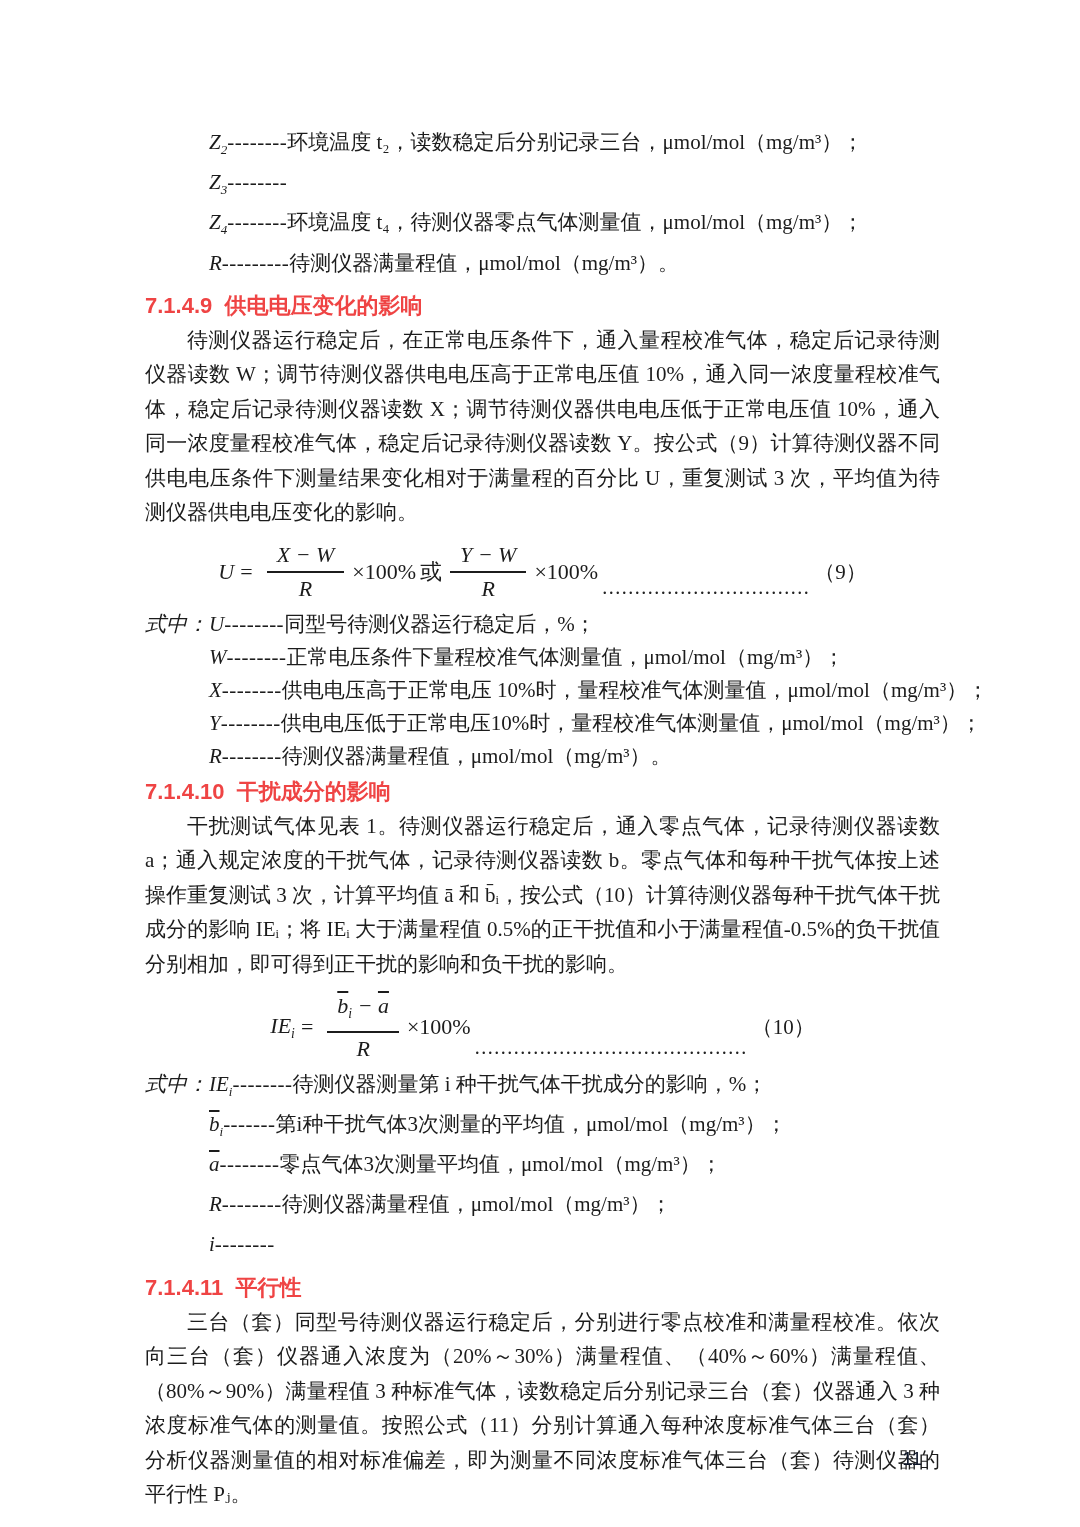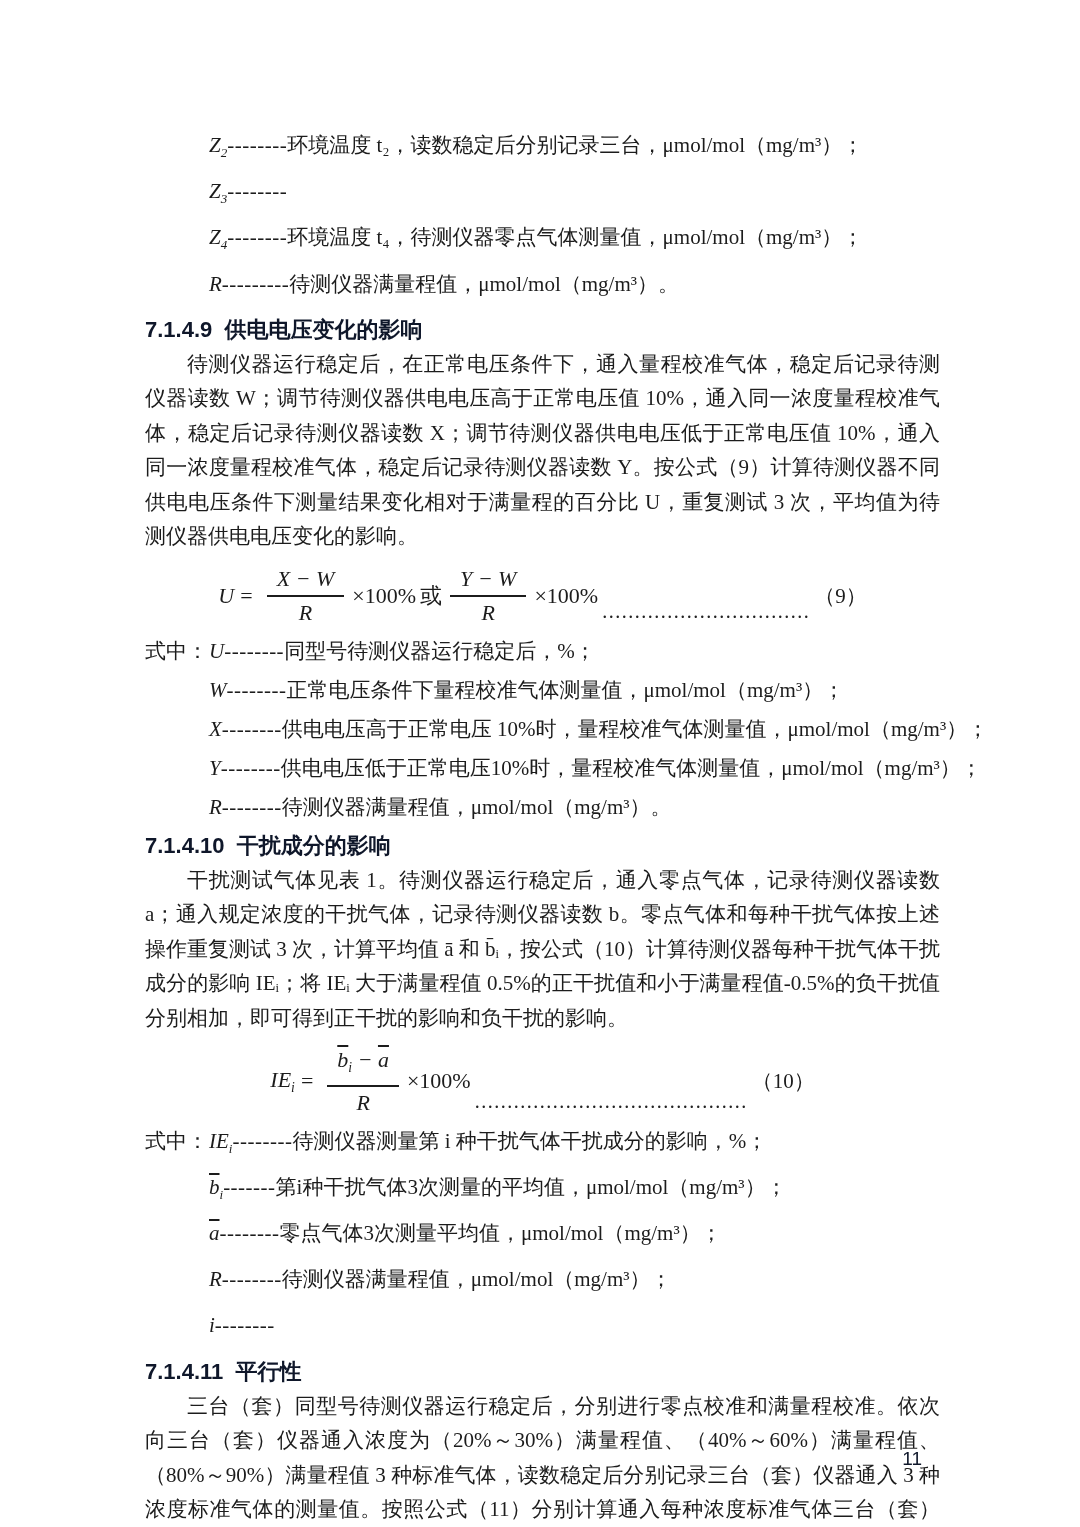--- a/index.html
+++ b/index.html
@@ -9,35 +9,35 @@
     width:1080px; height:1527px;
     background:#ffffff;
     color:#1c1c1c;
     font-family:"Liberation Serif","DejaVu Serif",serif;
     font-size:21px;
     overflow:hidden;
   }
   .content { padding:126px 140px 0 145px; }
 
   
-  .def-row { display:flex; line-height:39px; white-space:nowrap; }
-  .def-prefix { flex:0 0 64px; }
+  .def-row { display:flex; line-height:33px; white-space:nowrap; }
+  .def-prefix { flex:0 0 64px;font-style:italic; }
   .def-sym { font-style:italic; }
   .sub { font-size:0.62em; vertical-align:sub; font-style:italic; }
   .bar { text-decoration:overline; }
   .def-dash { letter-spacing:0.5px; }
   .def-text { }
 
   
   .sec-heading {
     font-family:"Liberation Sans","DejaVu Sans",sans-serif;
     font-weight:bold; font-size:22px; line-height:30px;
     margin-top:4px; margin-bottom:2px;
     white-space:pre-wrap;
-    color:#0f172a;
+    color:#ef4444;
   }
 
   
   .para {
     text-align:justify;
     line-height:34.5px;
     text-indent:2em;
   }
 
   

